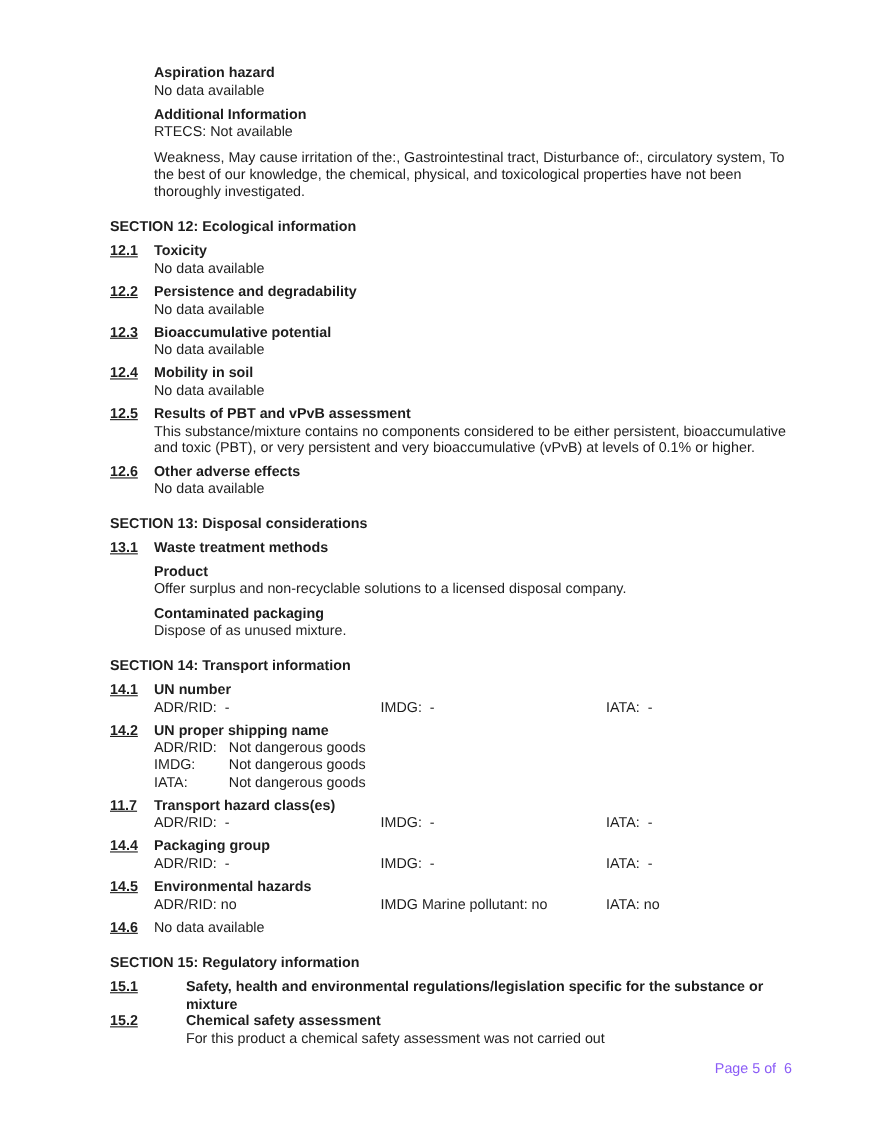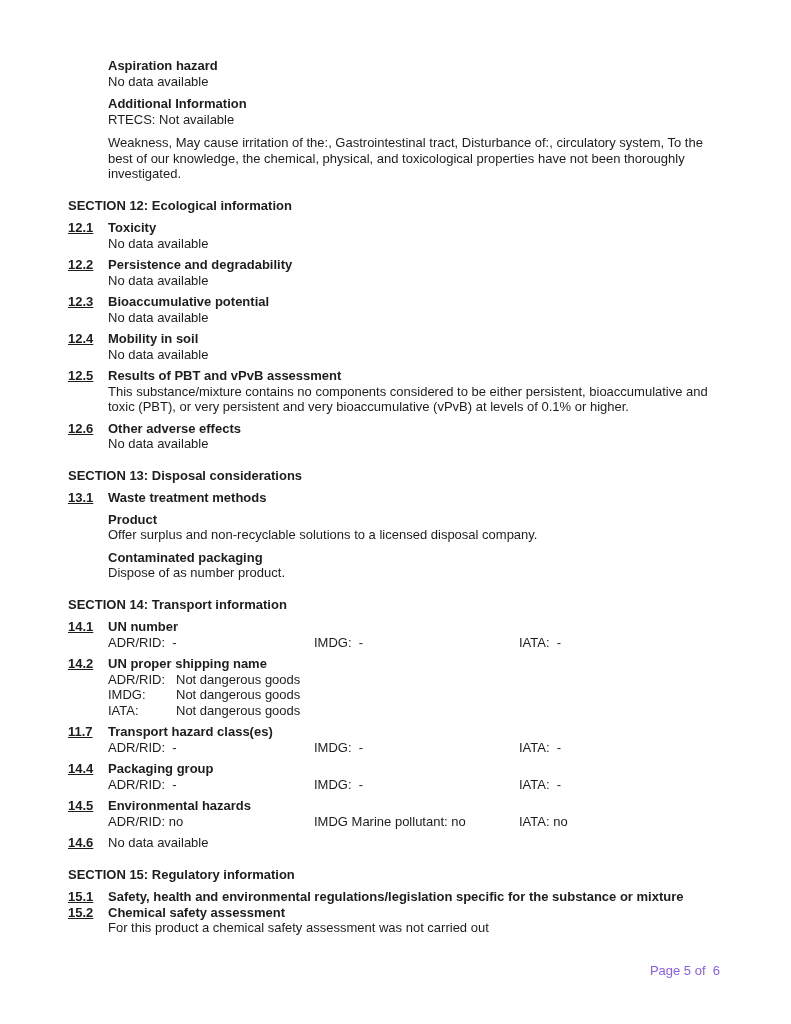--- a/index.html
+++ b/index.html
@@ -4,27 +4,27 @@
 <style>
   * { margin:0; padding:0; box-sizing:border-box; }
   html, body { background:#ffffff; }
   body {
     width:791px; height:1024px; position:relative;
     font-family:"Liberation Sans","DejaVu Sans",sans-serif;
     font-size:13px; line-height:15.5px; color:#1d1d1d;
     -webkit-font-smoothing:antialiased;
   }
   .page { position:absolute; left:0; top:0; width:791px; height:1024px;
-          background:#fff; overflow:hidden; padding:58px 71px 0 68px; }
+          background:#fff; overflow:hidden; padding:58px 71px 0 100px; }
   .b { font-weight:bold; }
   .sub-block { margin:0 0 7px 40px; }
   .note { margin:8px 0 0 40px; }
   .section-heading { font-weight:bold; margin:16px 0 7px 0; }
   .item { display:flex; margin-bottom:6px; }
-  .item.tight { margin-bottom:0; }
+  .item.tight { margin-bottom:0;gap:29px; }
   .item .num { flex:0 0 40px; width:40px; font-weight:bold;text-decoration:underline; }
   .item .ibody { flex:1; min-width:0; }
   .cols { display:flex; }
   .cols .c1 { width:206px; white-space:pre-wrap; }
   .cols .c2 { width:205px; white-space:pre-wrap; }
   .cols .c3 { flex:1; white-space:pre-wrap; }
   .lv { display:flex; }
   .lv .lbl { flex:0 0 68px; }
   .footer { position:absolute; top:963px; right:71px; color:#8b5cf6; white-space:pre-wrap; }
 </style>
@@ -104,21 +104,21 @@
     </div>
   </div>
 
   <div class="sub-block">
     <div class="b">Product</div>
     <div>Offer surplus and non-recyclable solutions to a licensed disposal company.</div>
   </div>
 
   <div class="sub-block">
     <div class="b">Contaminated packaging</div>
-    <div>Dispose of as number product.</div>
+    <div>Dispose of as unused mixture.</div>
   </div>
 
   <div class="section-heading">SECTION 14: Transport information</div>
 
   <div class="item">
     <div class="num">14.1</div>
     <div class="ibody">
       <div class="b">UN number</div>
       <div class="cols">
         <div class="c1">ADR/RID:  -</div>

